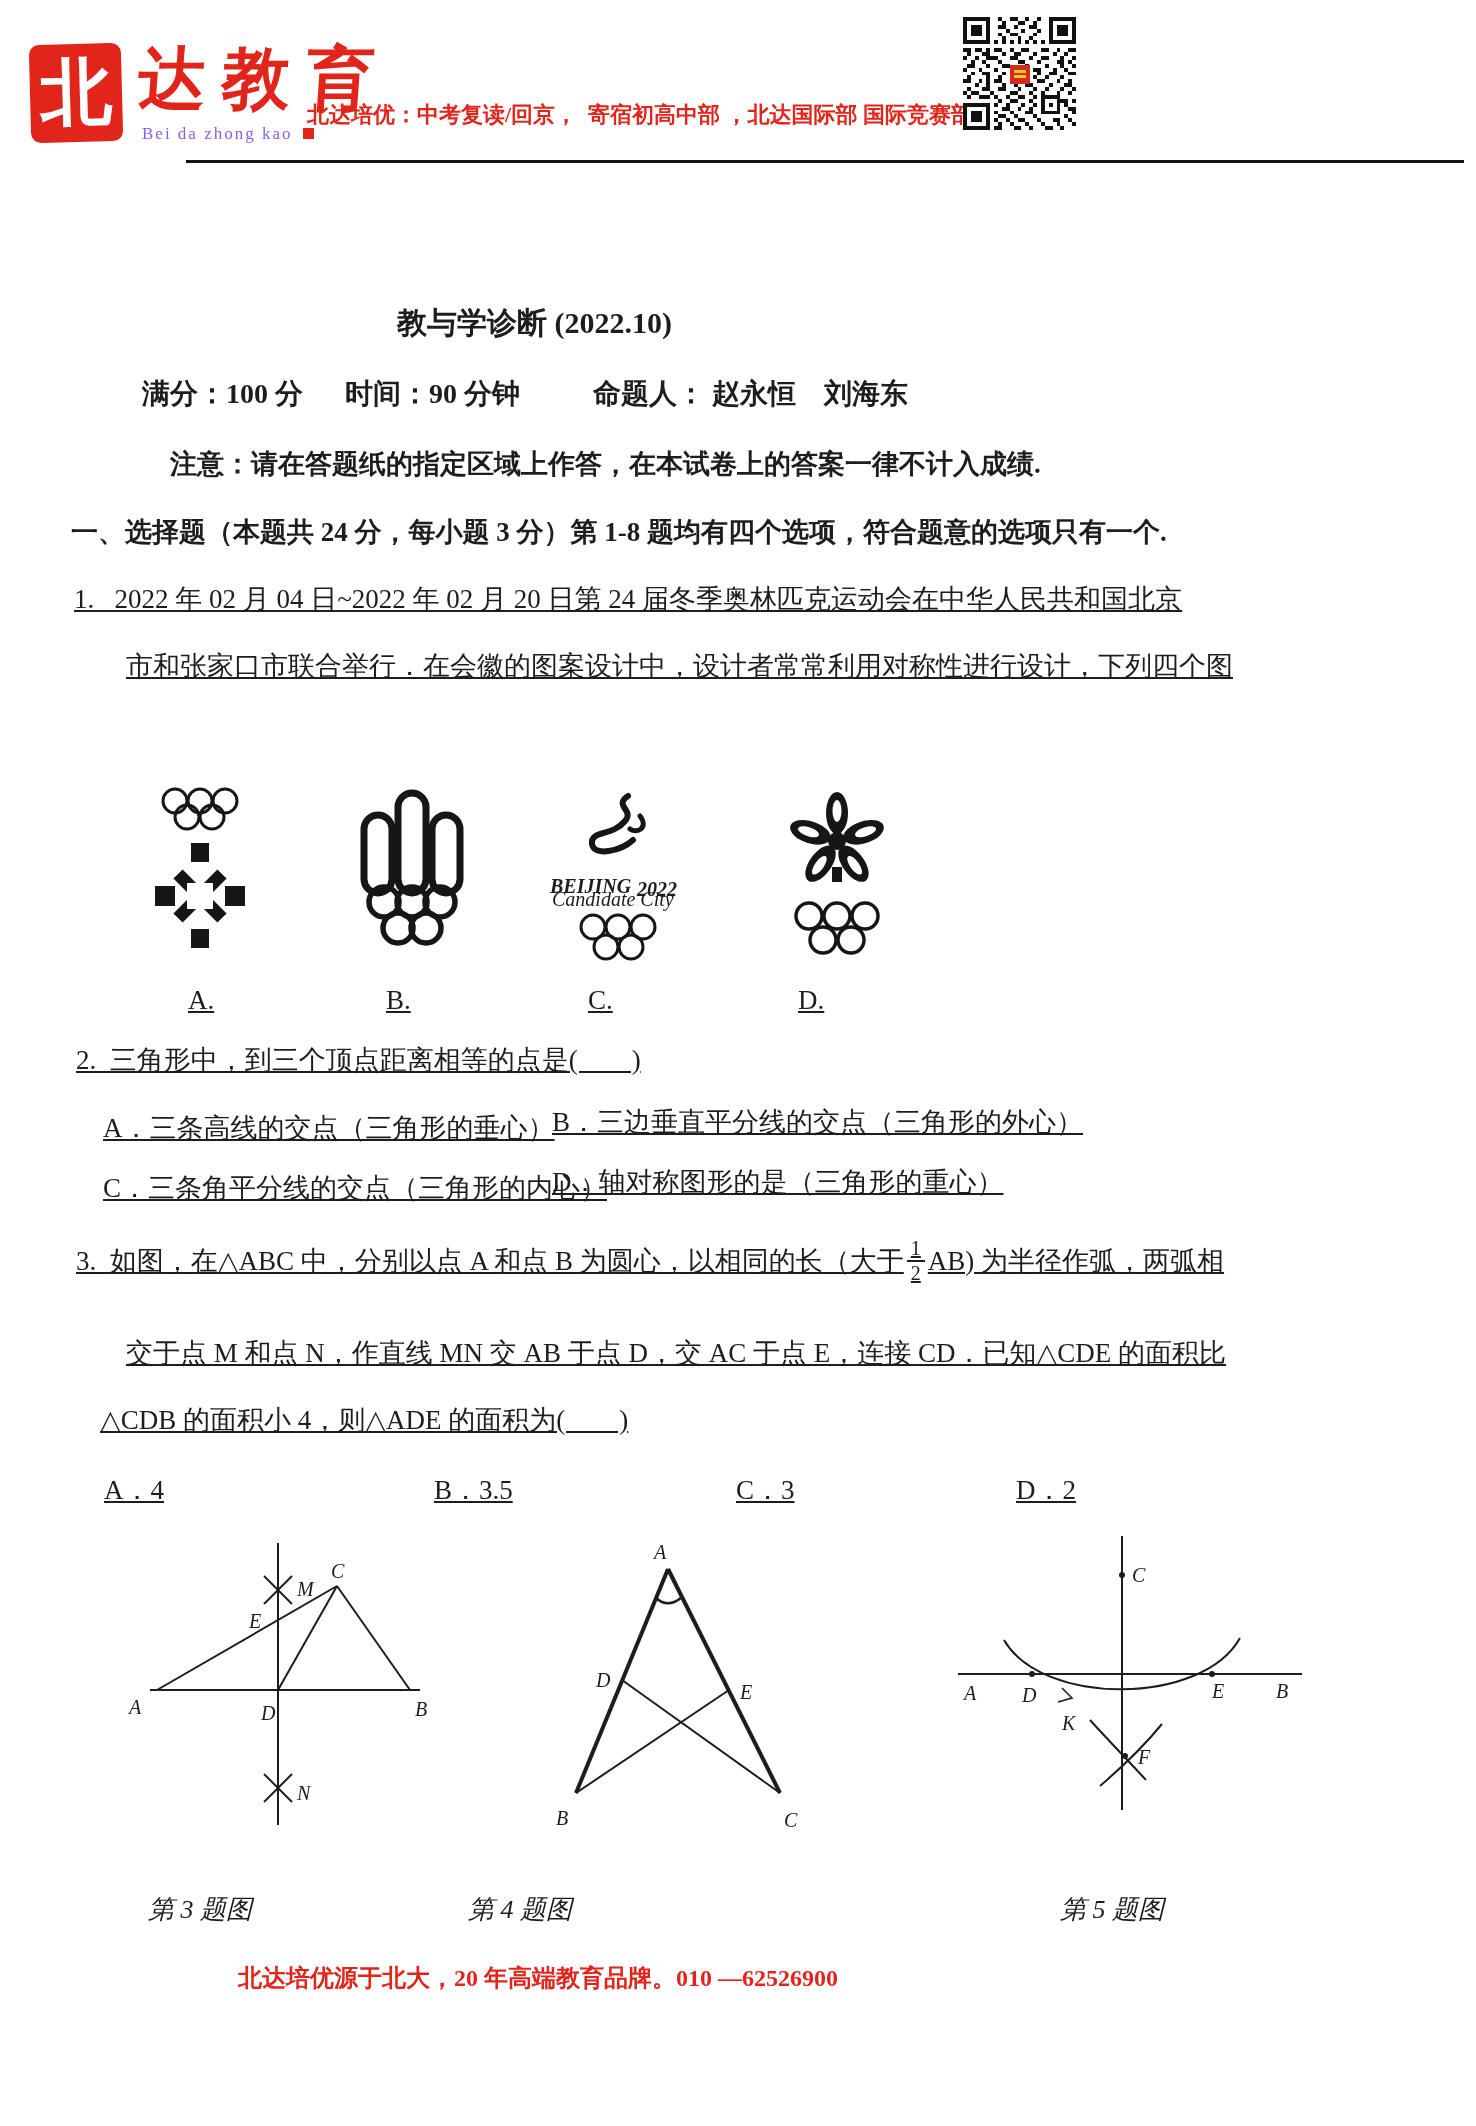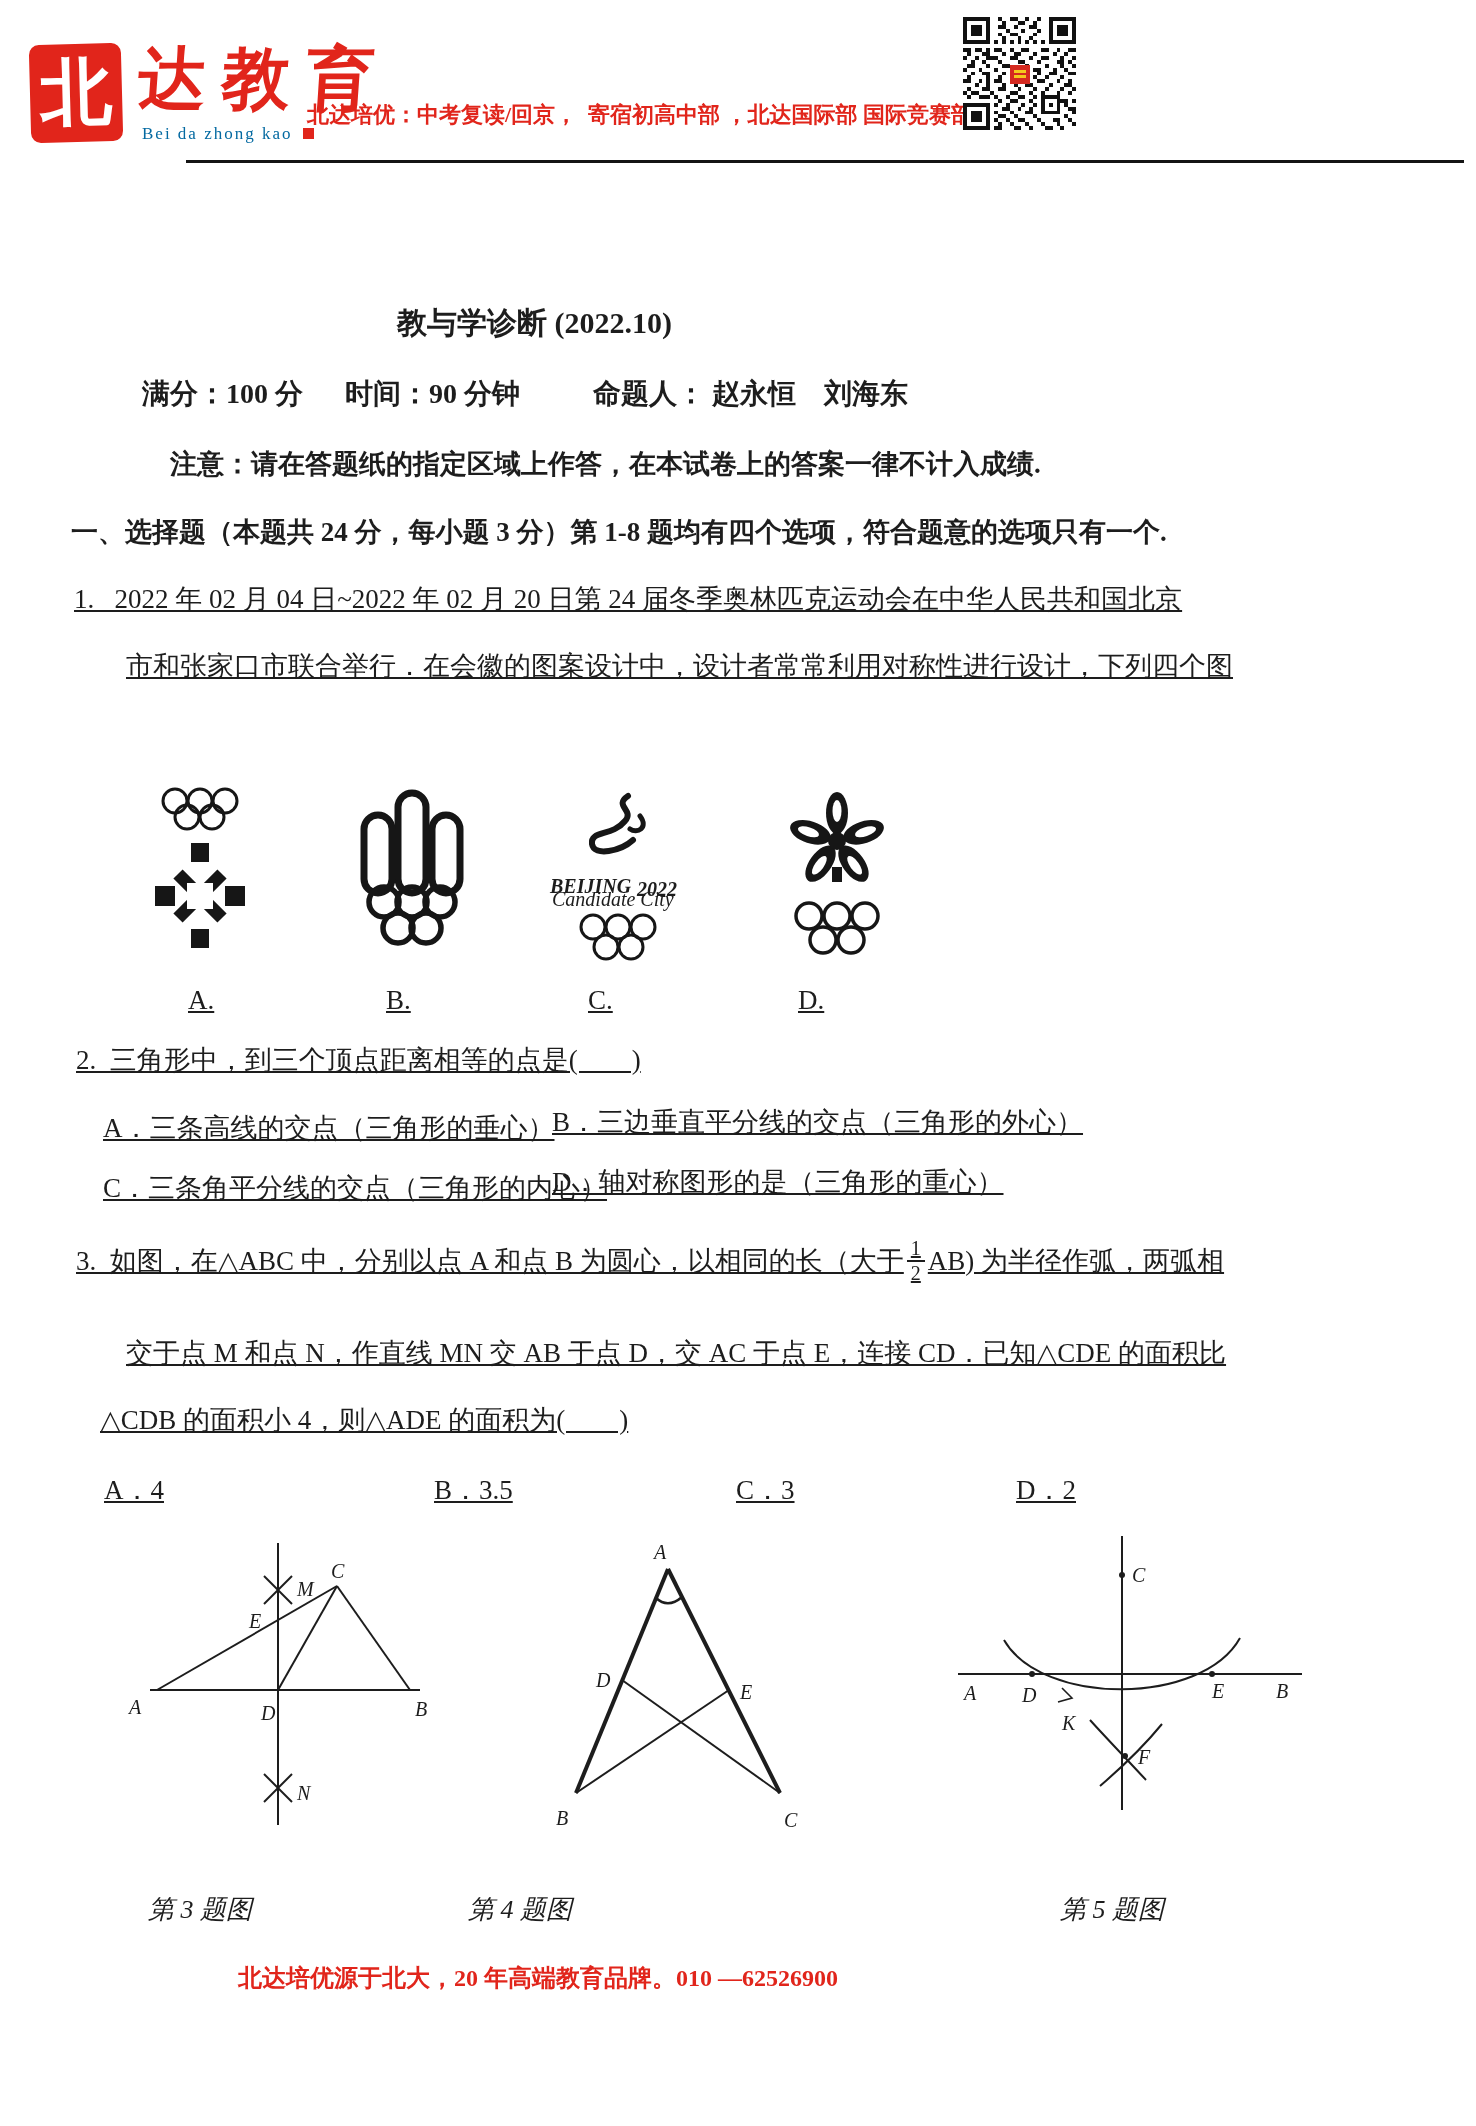--- a/index.html
+++ b/index.html
@@ -7,21 +7,21 @@
         font-family:"Liberation Serif","DejaVu Serif",serif;color:#1d1d1d;}
   .abs{position:absolute;}
   .pre{white-space:pre;}
   .b{font-weight:700;}
   
   .seal{left:30px;top:44px;width:92px;height:98px;background:#e1251b;border-radius:10px;
         display:flex;align-items:center;justify-content:center;transform:rotate(-1.5deg);}
   .seal span{color:#fff;font-size:72px;font-weight:700;line-height:1;}
   .logo-rest{left:138px;top:34px;font-size:68px;font-weight:900;color:#e1251b;
              letter-spacing:16px;transform:skewX(-4deg);}
-  .logo-sub{left:142px;top:124px;font-size:17px;color:#0369a1;letter-spacing:2px;
+  .logo-sub{left:142px;top:124px;font-size:17px;color:#8b5cf6;letter-spacing:2px;
             font-family:"Liberation Serif",serif;}
   .sq{display:inline-block;width:11px;height:11px;background:#e1251b;margin-left:10px;}
   .tagline{left:307px;top:100px;font-size:22px;font-weight:700;color:#e1251b;}
   .divider{left:186px;top:160px;width:1278px;height:3px;background:#141414;}
   
   .t-title{font-size:30px;}
   .t-body{font-size:27px;text-decoration:underline;}
   .caption{font-size:26px;font-style:italic;}
   .frac{display:inline-flex;flex-direction:column;align-items:center;line-height:1;
         font-size:20px;vertical-align:middle;margin:0 3px;}

